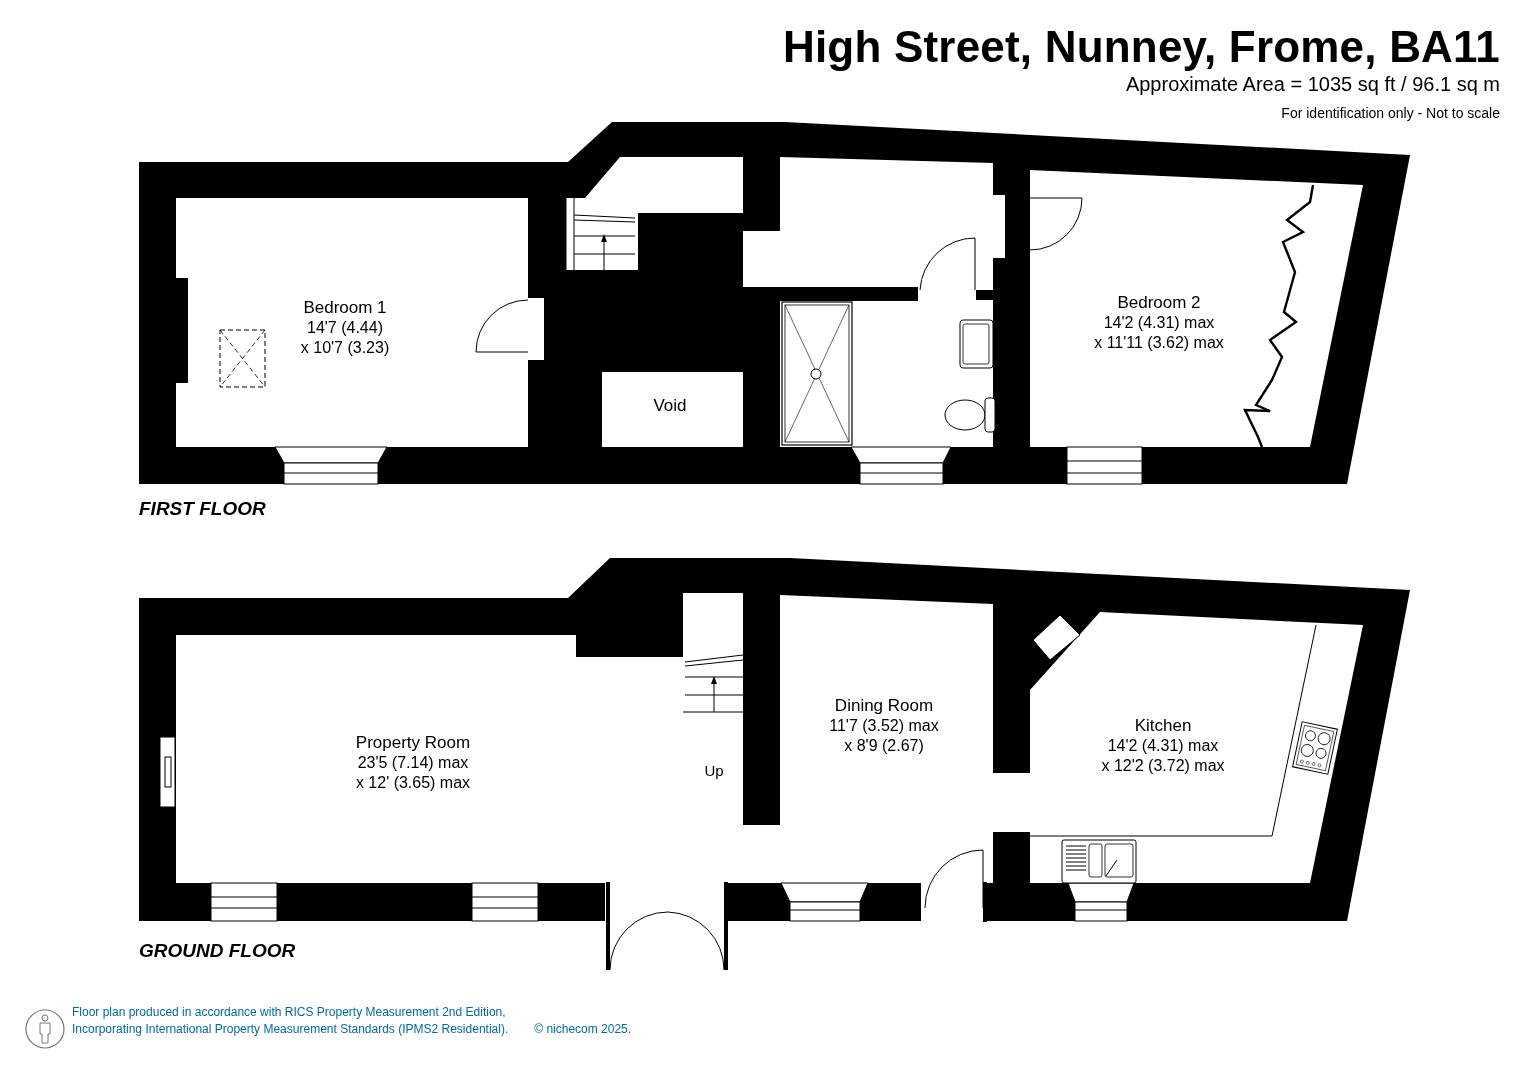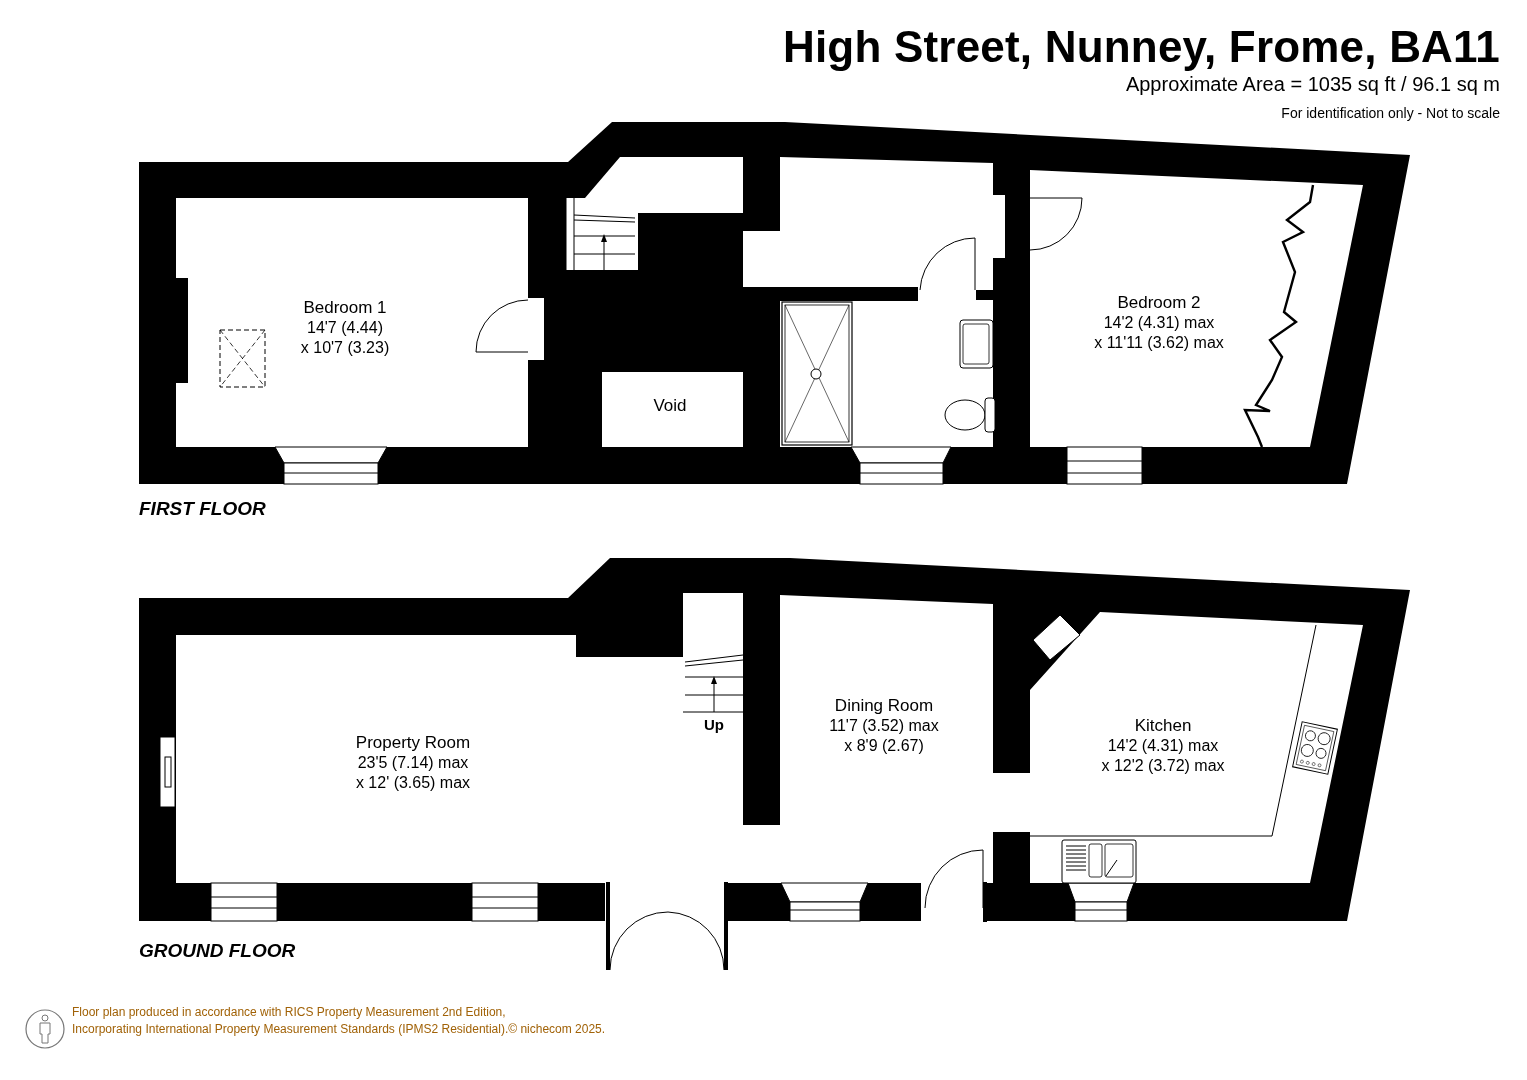--- a/index.html
+++ b/index.html
@@ -5,23 +5,23 @@
   html, body { margin: 0; padding: 0; background: #ffffff; }
   body { width: 1527px; height: 1080px; position: relative; overflow: hidden; font-family: "Liberation Sans", sans-serif; color: #000; }
   .title { position: absolute; right: 27px; top: 22px; font-size: 44px; font-weight: bold; letter-spacing: 0.2px; white-space: nowrap; }
   .area { position: absolute; right: 27px; top: 73px; font-size: 20px; white-space: nowrap; }
   .disclaimer { position: absolute; right: 27px; top: 105px; font-size: 14px; white-space: nowrap; }
   .floor-label { position: absolute; font-size: 19px; font-weight: bold; white-space: nowrap; font-style: italic; }
   svg.plan { position: absolute; left: 0; top: 0; }
   .room-label { position: absolute; text-align: center; white-space: nowrap; transform: translateX(-50%); line-height: 20px; }
   .room-name { font-size: 17px; font-weight: normal; display: block; text-align: center; }
   .room-dim { font-size: 16px; display: block; }
-  .small-label { position: absolute; font-size: 15px; font-weight: bold; transform: translateX(-50%); white-space: nowrap; }
-  .footer { position: absolute; left: 72px; top: 1004px; font-size: 12px; color: #a16207; line-height: 17px; }
-  .footer .copyright { margin-left: 0; }
+  .small-label { position: absolute; font-size: 15px; font-weight: normal; transform: translateX(-50%); white-space: nowrap; margin-top: 46px; }
+  .footer { position: absolute; left: 72px; top: 1004px; font-size: 12px; color: #0369a1; line-height: 17px; }
+  .footer .copyright { margin-left: 26px; }
   .person-icon { position: absolute; left: 24px; top: 1007px; }
 </style>
 </head>
 <body>
 
 <div class="title">High Street, Nunney, Frome, BA11</div>
 <div class="area">Approximate Area = 1035 sq ft / 96.1 sq m</div>
 <div class="disclaimer">For identification only - Not to scale</div>
 
 <svg class="plan" width="1527" height="1080" viewBox="0 0 1527 1080" xmlns="http://www.w3.org/2000/svg">

